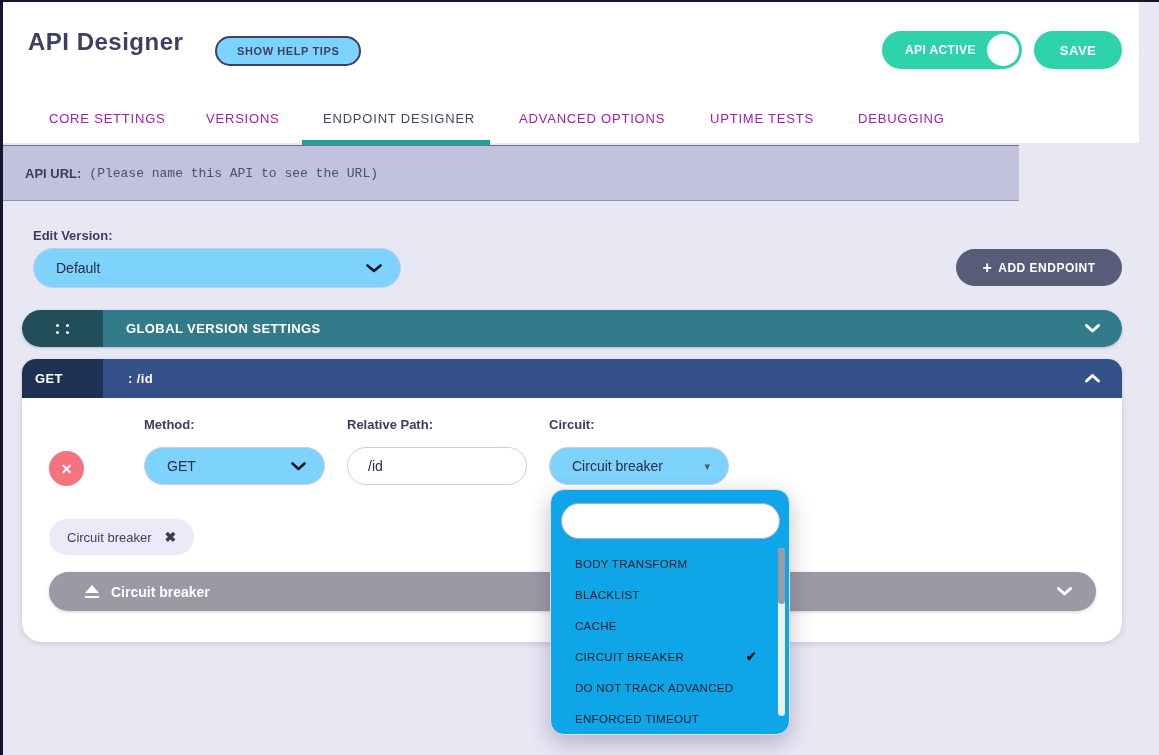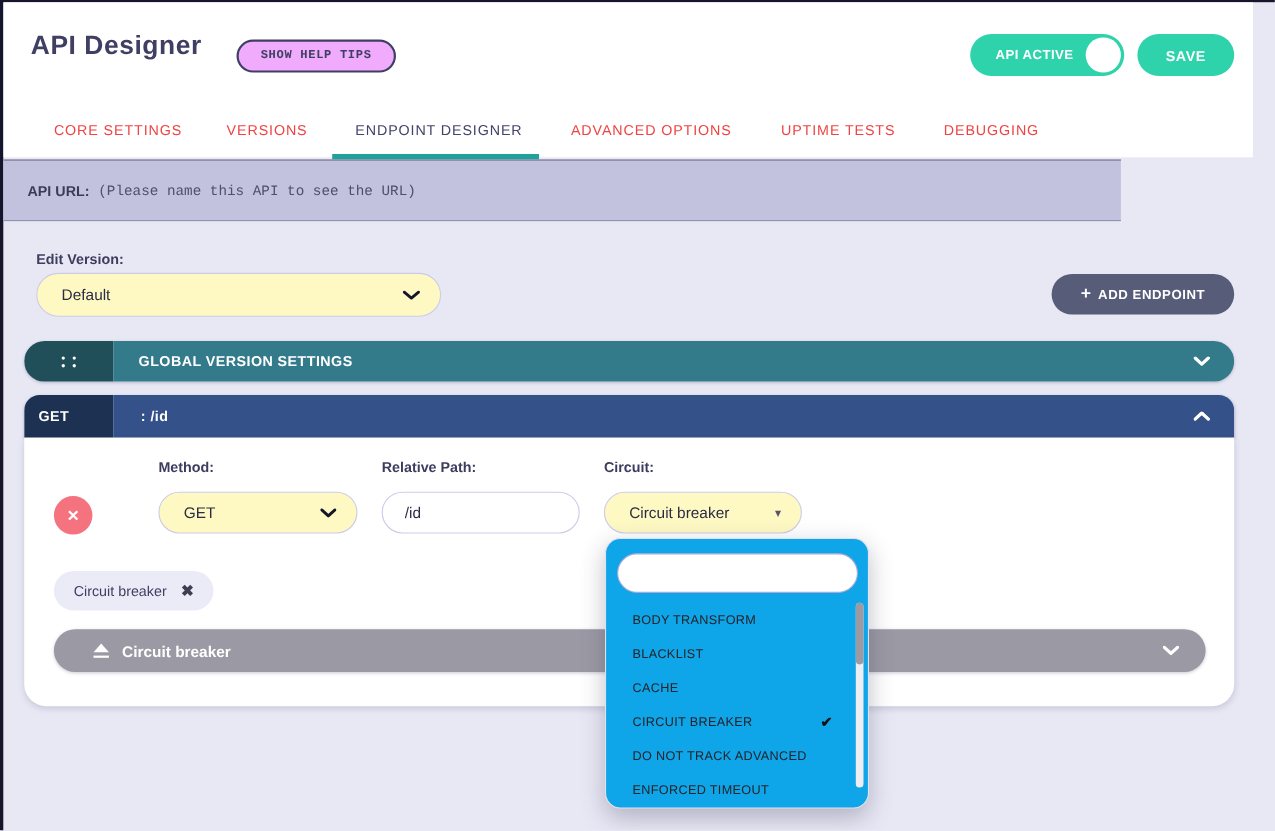--- a/index.html
+++ b/index.html
@@ -7,41 +7,41 @@
   body { font-family:"Liberation Sans", sans-serif; background:#e8e8f5; }
   .page { position:relative; width:1159px; height:755px; overflow:hidden;
           background:#e8e8f5; border-left:3px solid #15152b; border-top:2px solid #15152b; }
   .abs { position:absolute; }
 
   
   .header { left:0; top:0; width:1136px; height:141px; background:#ffffff; }
   .title { left:25px; top:26px; font-size:24px; font-weight:700; color:#3f3f63; letter-spacing:0.5px; }
   .help-pill { left:212px; top:34px; height:30px; border:2px solid #3f3f63; border-radius:16px;
                display:flex; align-items:center; padding:0 20px; font-size:11px; font-weight:700;
-               color:#3f3f63; letter-spacing:0.6px; background:#f0abfc; cursor:pointer;font-family:Liberation Mono, monospace; }
+               color:#3f3f63; letter-spacing:0.6px; background:#7dd3fc; cursor:pointer; }
   .teal-pill { background:#2ed3ac; border-radius:19px; color:#fff; font-weight:700; cursor:pointer; }
   .api-active { left:879px; top:29px; width:140px; height:38px; display:flex; align-items:center;
                 padding-left:23px; font-size:12px; letter-spacing:0.4px; }
   .knob { position:absolute; right:3px; top:3px; width:32px; height:32px; background:#fff; border-radius:50%; }
   .save-btn { left:1031px; top:29px; width:88px; height:38px; display:flex; align-items:center;
               justify-content:center; font-size:13px; letter-spacing:0.5px; }
-  .tab { top:109px; font-size:13px; color:#ef4444; letter-spacing:0.8px; cursor:pointer; white-space:nowrap; }
+  .tab { top:109px; font-size:13px; color:#a21caf; letter-spacing:0.8px; cursor:pointer; white-space:nowrap; }
   .tab.active { color:#44446a; }
   .tab-underline { left:299px; top:138px; width:188px; height:5px; background:#1fa29c; }
 
   
   .url-bar { left:0; top:143px; width:1016px; height:56px; background:#c3c2de;
              border-top:1px solid #70708c; border-bottom:1px solid #9191ad;
              display:flex; align-items:center; padding-left:22px; }
   .url-label { font-size:13px; font-weight:700; color:#3b3b58; }
   .url-note { font-family:"Liberation Mono", monospace; font-size:13px; color:#4f4f6a; margin-left:8px; }
 
   
   .section-label { font-size:13px; font-weight:700; color:#3c3c5e; }
-  .select-pill { background:#fef9c3; border:1px solid #cccbe9; border-radius:20px; display:flex;
+  .select-pill { background:#7dd3fc; border:1px solid #cccbe9; border-radius:20px; display:flex;
                  align-items:center; padding:0 18px 0 22px; font-size:14px; color:#2b2b44; cursor:pointer; }
   .version-select { left:30px; top:246px; width:368px; height:40px; }
   .flex-spacer { flex:1; }
   .add-endpoint { left:953px; top:247px; width:166px; height:37px; background:#575c79; border-radius:19px;
                   display:flex; align-items:center; justify-content:center; color:#fff; font-weight:700;
                   font-size:12px; letter-spacing:0.5px; cursor:pointer; }
   .plus { font-size:16px; margin-right:6px; font-weight:700; }
 
   
   .bar { height:37px; display:flex; align-items:stretch; color:#fff; overflow:hidden;

